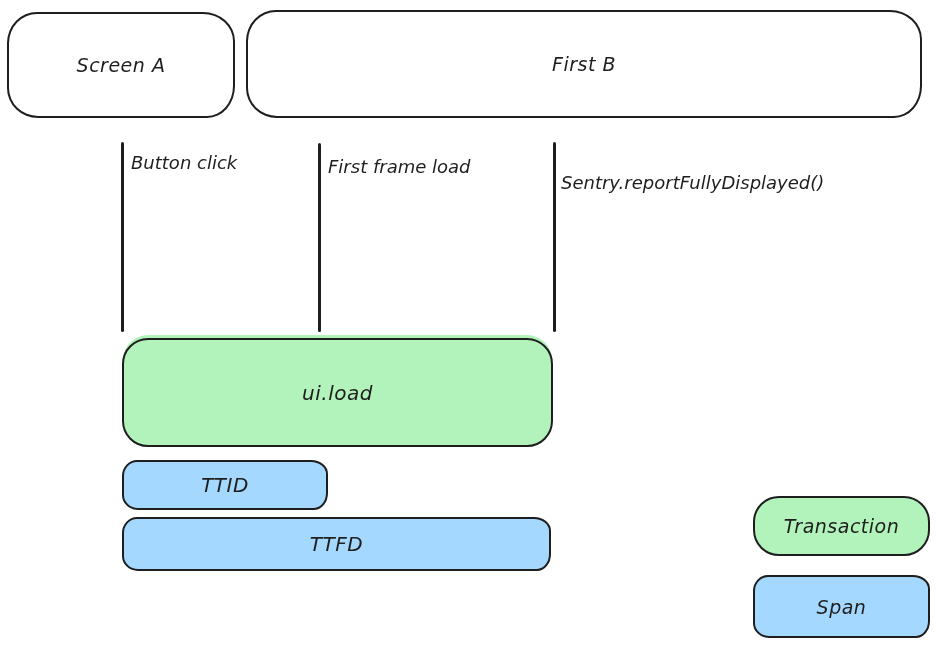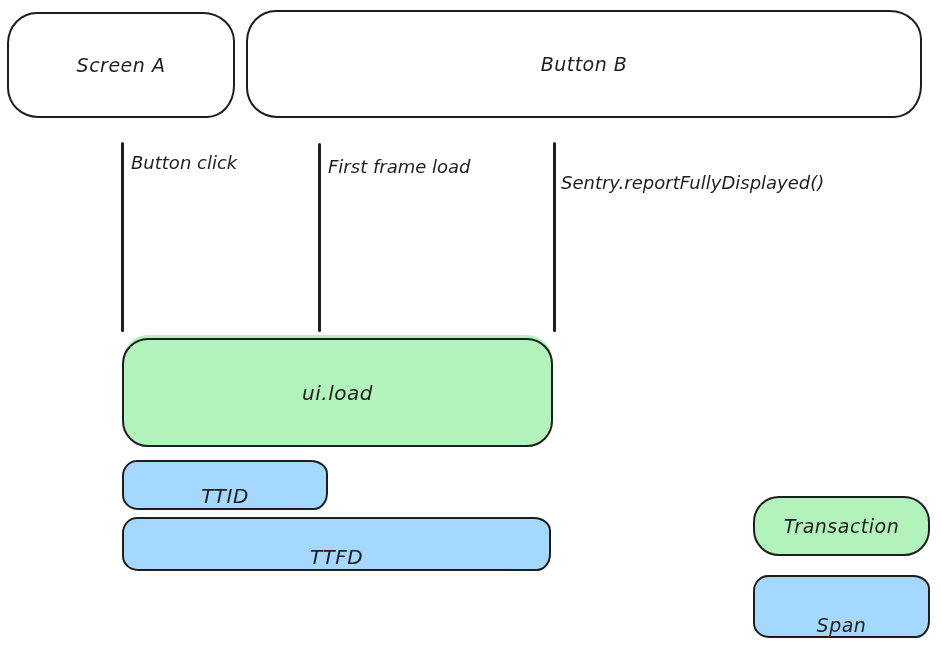--- a/index.html
+++ b/index.html
@@ -54,41 +54,41 @@
     line-height: 1.1;
     white-space: nowrap;
   }
   .event-label-1 { left: 131px; top: 153px; }
   .event-label-2 { left: 328px; top: 157px; }
   .event-label-3 { left: 561px; top: 173px; text-align: right; }
 
   .bar-label { font-size: 20px; letter-spacing: 0.5px; }
 
   .fill-transaction { background: var(--transaction); border-radius: 26px; }
-  .fill-span        { background: var(--span); align-items: flex-end; }
+  .fill-span        { background: var(--span); }
 
   .bar-uiload { left: 122px; top: 338px; width: 431px; height: 109px;
                 box-shadow: 0 -4px 0 -1px var(--transaction); }
   .bar-ttid   { left: 122px; top: 460px; width: 206px; height: 50px; }
   .bar-ttfd   { left: 122px; top: 517px; width: 429px; height: 54px; }
 
   .legend-transaction { left: 753px; top: 496px; width: 177px; height: 60px; }
   .legend-span        { left: 753px; top: 575px; width: 177px; height: 63px; }
   .legend-label { font-size: 19px; letter-spacing: 0.5px; }
 </style>
 </head>
 <body>
 
 <div class="canvas">
 
   <div class="sketch-box r-big screen-a">
     <span class="screen-label">Screen A</span>
   </div>
   <div class="sketch-box r-big screen-b">
-    <span class="screen-label">Button B</span>
+    <span class="screen-label">First B</span>
   </div>
 
   <div class="event-line event-line-1"></div>
   <div class="event-line event-line-2"></div>
   <div class="event-line event-line-3"></div>
 
   <div class="event-label event-label-1">Button click</div>
   <div class="event-label event-label-2">First frame load</div>
   <div class="event-label event-label-3">Sentry.reportFullyDisplayed()</div>
 

